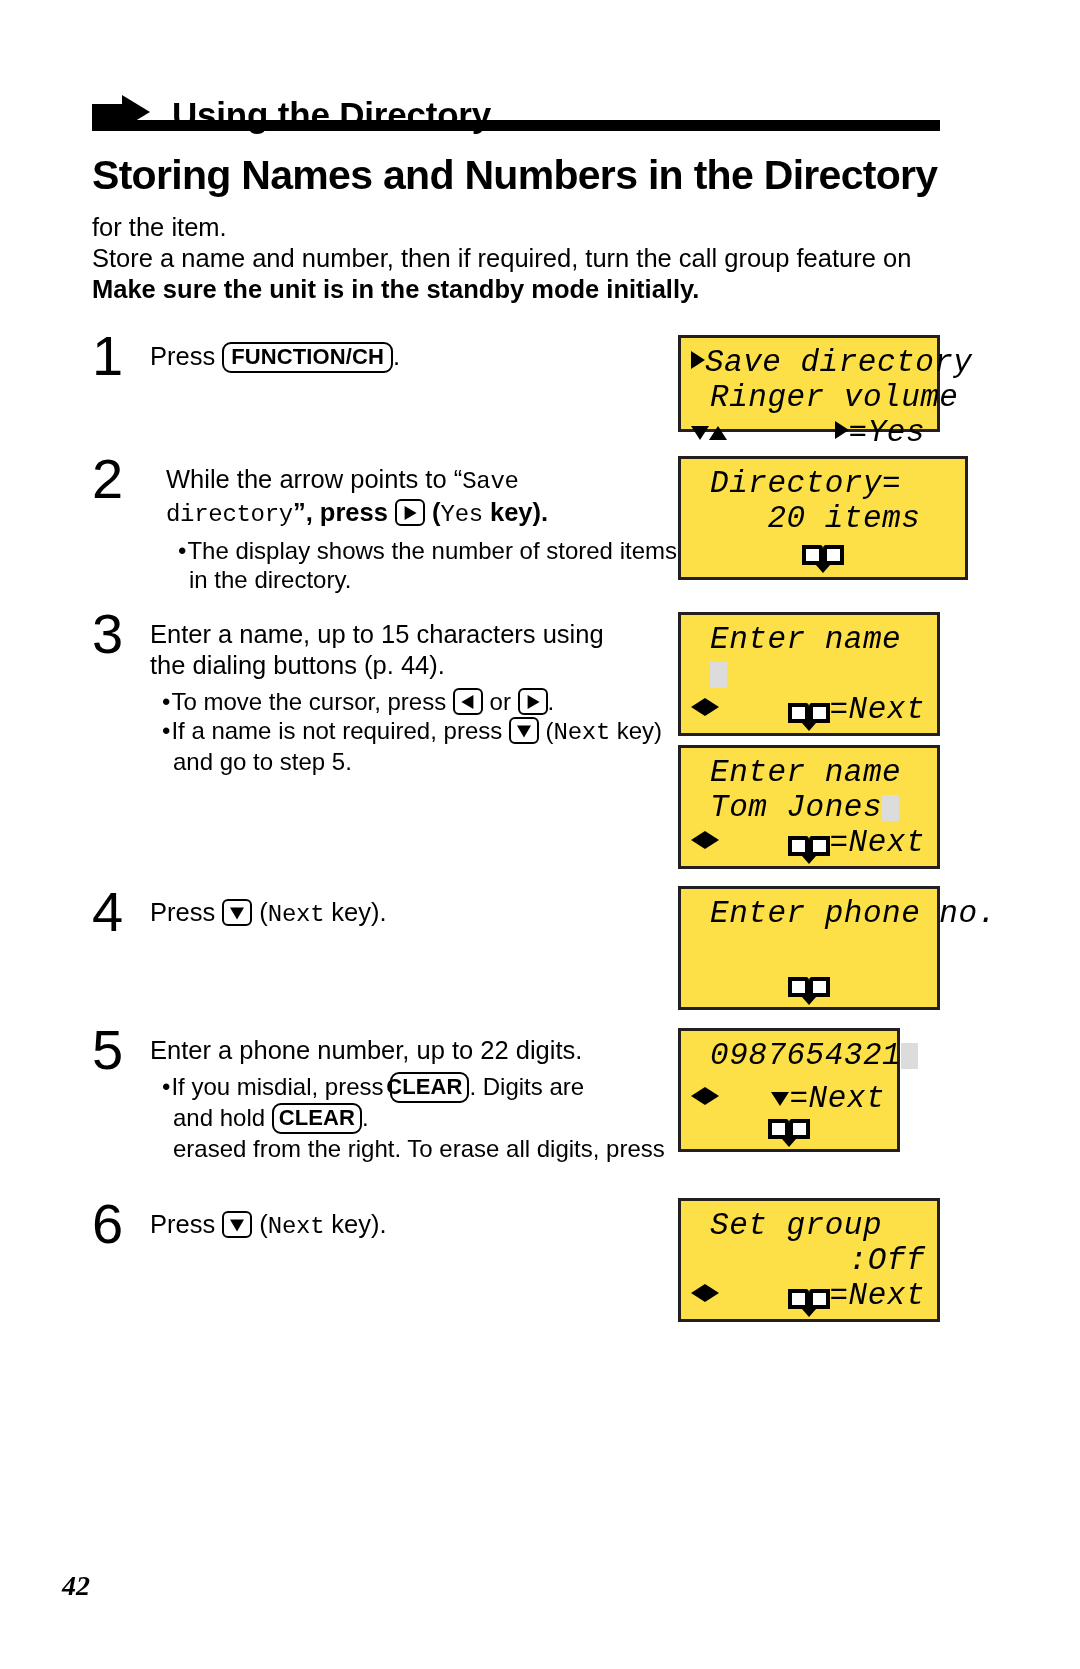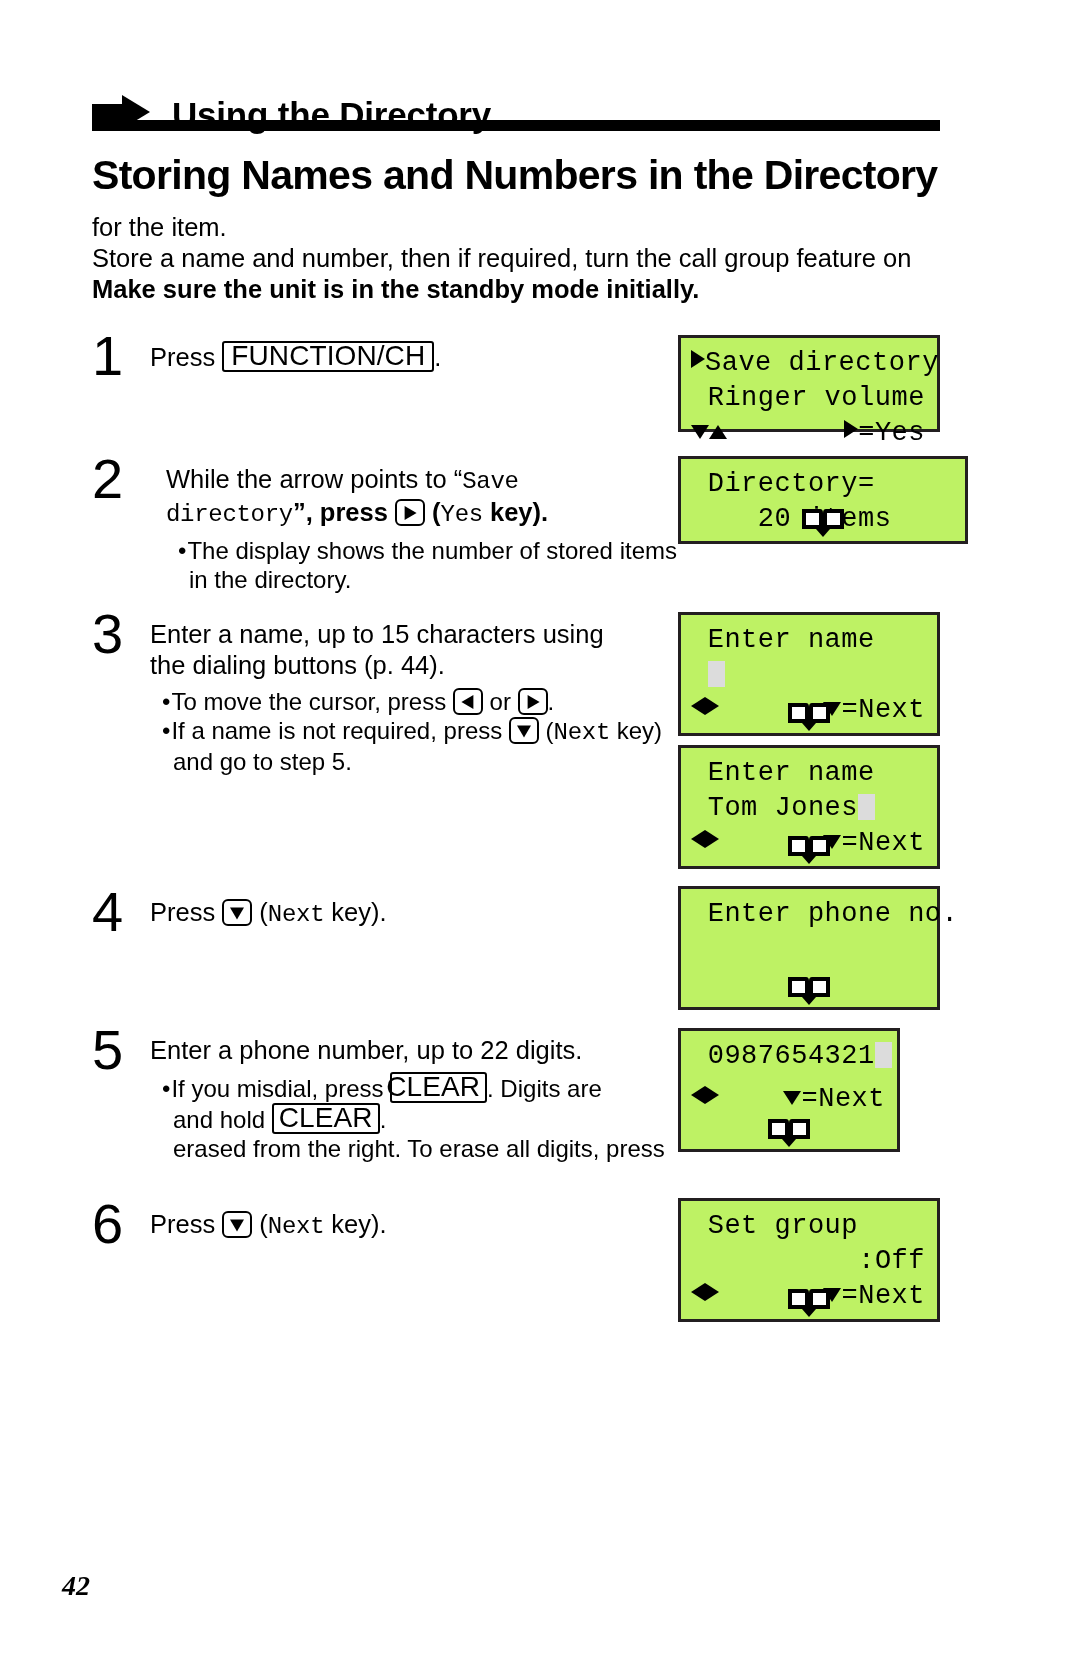--- a/index.html
+++ b/index.html
@@ -120,24 +120,24 @@
     padding-left: 12px;
   }
   .bullets .li { text-indent: -11px; padding-left: 11px; }
   .bullets .li::before { content: "\2022"; margin-right: 1px; }
   .sub-indent { padding-left: 11px; }
 
   
   .keycap {
     display: inline-block;
     border: 2.5px solid #000;
-    border-radius: 3px;
+    border-radius: 9px;
     padding: 0px 7px 1px 7px;
-    font-weight: normal;
-    font-size: 28px;
+    font-weight: bold;
+    font-size: 22px;
     line-height: 26px;
     vertical-align: 1px;
     letter-spacing: 0.1px;
     white-space: nowrap;
   }
   .keycap.tight { padding: 0px 5px 1px 5px; }
   .keycap-arrow {
     display: inline-block;
     border: 2.5px solid #000;
     border-radius: 6px;
@@ -169,26 +169,27 @@
     transform: translate(-50%, -45%);
     border-left: 7px solid transparent;
     border-right: 7px solid transparent;
     border-top: 12px solid #000;
   }
 
   
   .lcd {
     position: absolute;
     border: 3px solid #231f20;
-    background: #bef264;
+    background: #fde047;
     font-family: "Liberation Mono", monospace;
-    font-size: 27px;
+    font-size: 31px;
     line-height: 32px;
     letter-spacing: 0.5px;
     padding: 9px 10px 6px 10px;
+    font-style: italic;
   }
   .lcd .row { position: relative; height: 35px; white-space: pre; }
   .lcd .right { position: absolute; right: 2px; top: 0; }
   .lcd .left { position: absolute; left: 0; top: 0; }
   .tri {
     display: inline-block;
     width: 0; height: 0;
     vertical-align: 2px;
   }
   .tri-r { border-top: 9px solid transparent; border-bottom: 9px solid transparent; border-left: 14px solid #000; }
@@ -307,21 +308,21 @@
 
   <div class="lcd" style="left:678px; top:335px; width:262px; height:97px;">
     <div class="row"><span class="tri tri-r"></span><span>Save directory</span></div>
     <div class="row">&nbsp;<span>Ringer volume</span></div>
     <div class="row">
       <span class="left"><span class="tri tri-d"></span><span class="tri tri-u"></span></span>
       <span class="right"><span class="tri tri-r"></span><span>=Yes</span></span>
     </div>
   </div>
 
-  <div class="lcd" style="left:678px; top:456px; width:290px; height:88px;">
+  <div class="lcd" style="left:678px; top:456px; width:290px; height:124px;">
     <div class="row">&nbsp;<span>Directory=</span></div>
     <div class="row">&nbsp;&nbsp;&nbsp;&nbsp;<span>20 items</span></div>
     <div class="row" style="height:24px;"></div>
     <div class="book-wrap" style="bottom:4px;">
       <svg class="book-icon" viewBox="0 0 46 30">
         <path d="M2 2 H20 Q23 2 23 6 V26 Q23 22 20 22 H2 Z" fill="#000"></path>
         <path d="M44 2 H26 Q23 2 23 6 V26 Q23 22 26 22 H44 Z" fill="#000"></path>
         <path d="M16 22 H30 L23 30 Z" fill="#000"></path>
         <path d="M6 6 H19 V18 H6 Z" fill="#fff"></path>
         <path d="M27 6 H40 V18 H27 Z" fill="#fff"></path>

